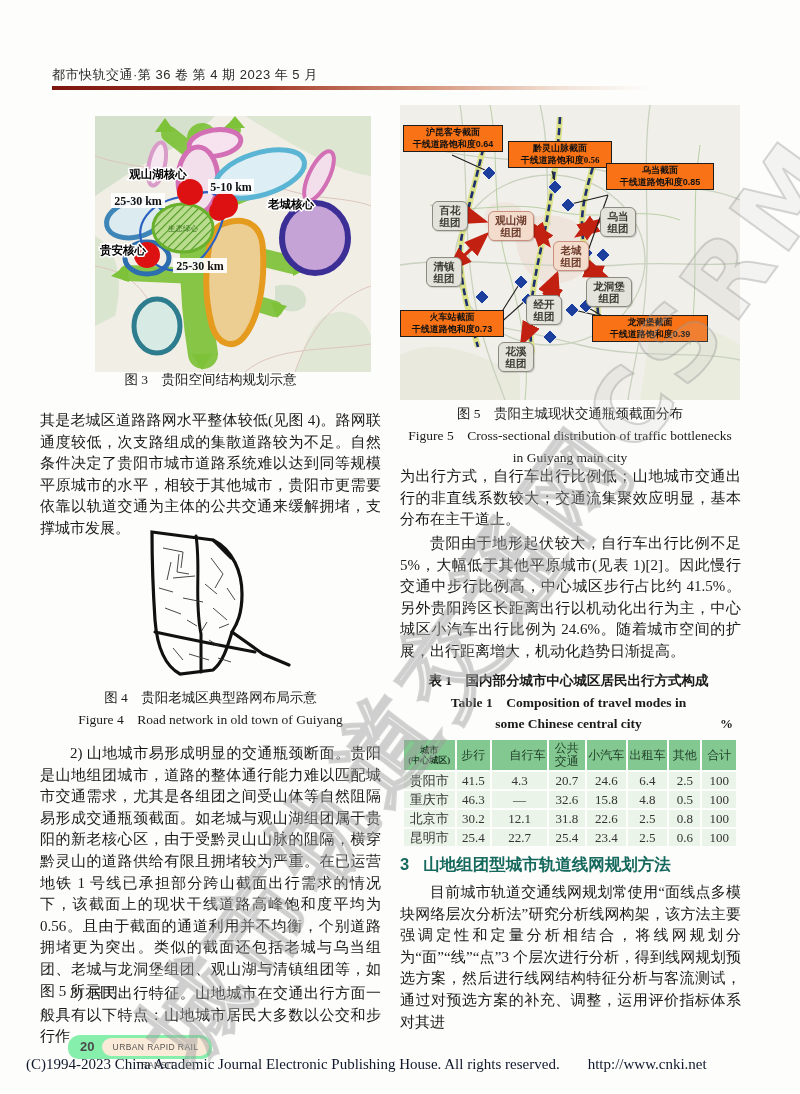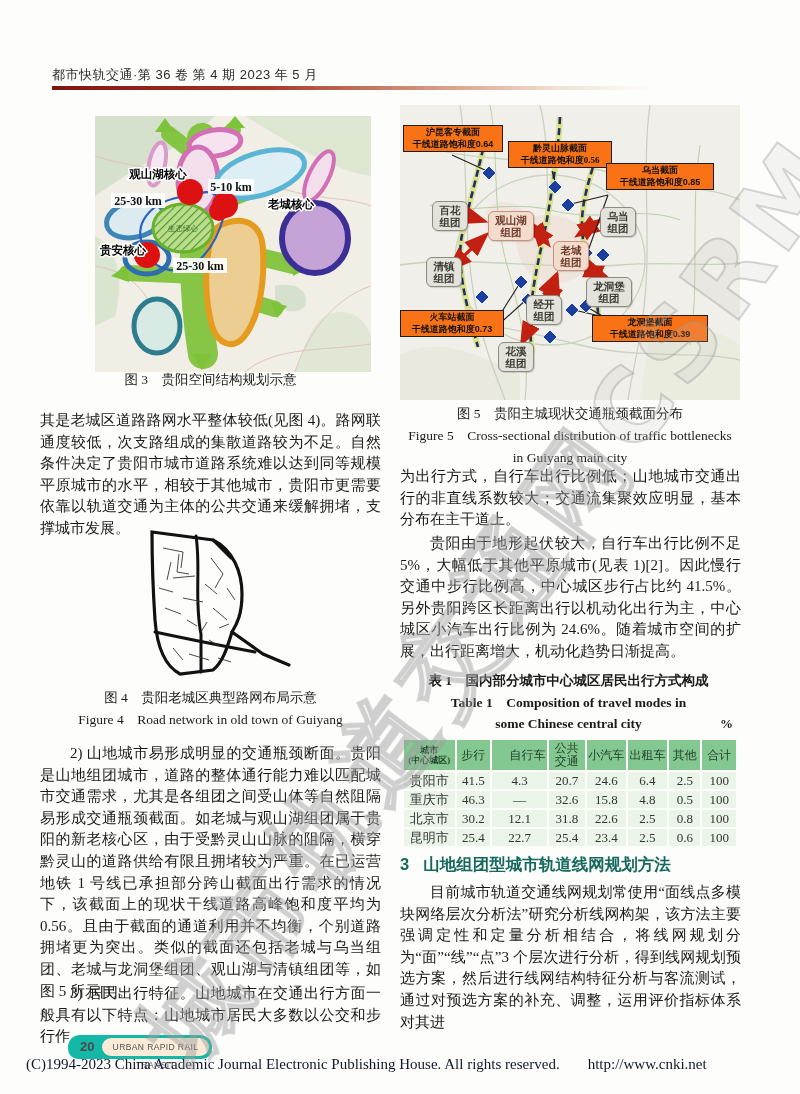--- a/index.html
+++ b/index.html
@@ -31,21 +31,21 @@
       font-size:13px;text-align:center;}
   .t1 th{background:#84c891;color:#1e3c26;font-weight:normal;font-size:12px;line-height:13px;padding:2px 0;}
   .t1 th.city{font-size:9px;line-height:10px;font-weight:bold;}
   .t1 td{background:#ebf4e8;color:#333;padding:1px 0;font-size:13px;line-height:15px;}
   .sec-h{position:absolute;left:400px;top:854px;font-weight:bold;font-size:16.5px;color:#15685c;
       font-family:"Liberation Sans","DejaVu Sans",sans-serif;}
   .sec-h .num{margin-right:14px;}
   .ttitle{position:absolute;width:341px;text-align:center;font-weight:bold;font-size:13.5px;}
   .unit{position:absolute;right:6px;top:0;font-weight:bold;font-size:13px;}
   
-  .badge{position:absolute;left:68px;top:1035px;width:144px;height:24px;background:#14b8a6;
+  .badge{position:absolute;left:68px;top:1035px;width:144px;height:24px;background:#86efac;
       border-radius:12px 12px 10px 10px;z-index:1;}
   .badge .pg{position:absolute;left:12px;top:4px;font-weight:bold;font-size:13px;color:#4a4a4a;
       font-family:"Liberation Sans","DejaVu Sans",sans-serif;}
   .badge .pill{position:absolute;left:34px;top:3px;right:3px;bottom:3px;background:#faead8;
       border-radius:9px;text-align:center;font-size:8.5px;line-height:18px;color:#555;
       letter-spacing:.4px;font-family:"Liberation Sans","DejaVu Sans",sans-serif;}
   .copyright{position:absolute;left:26px;top:1056px;font-size:15px;color:#0f172a;z-index:2;white-space:nowrap;}
   .copyright .url{margin-left:28px;}
   svg text.halo{paint-order:stroke;stroke:#fff;stroke-width:3px;font-weight:bold;}
 </style>

